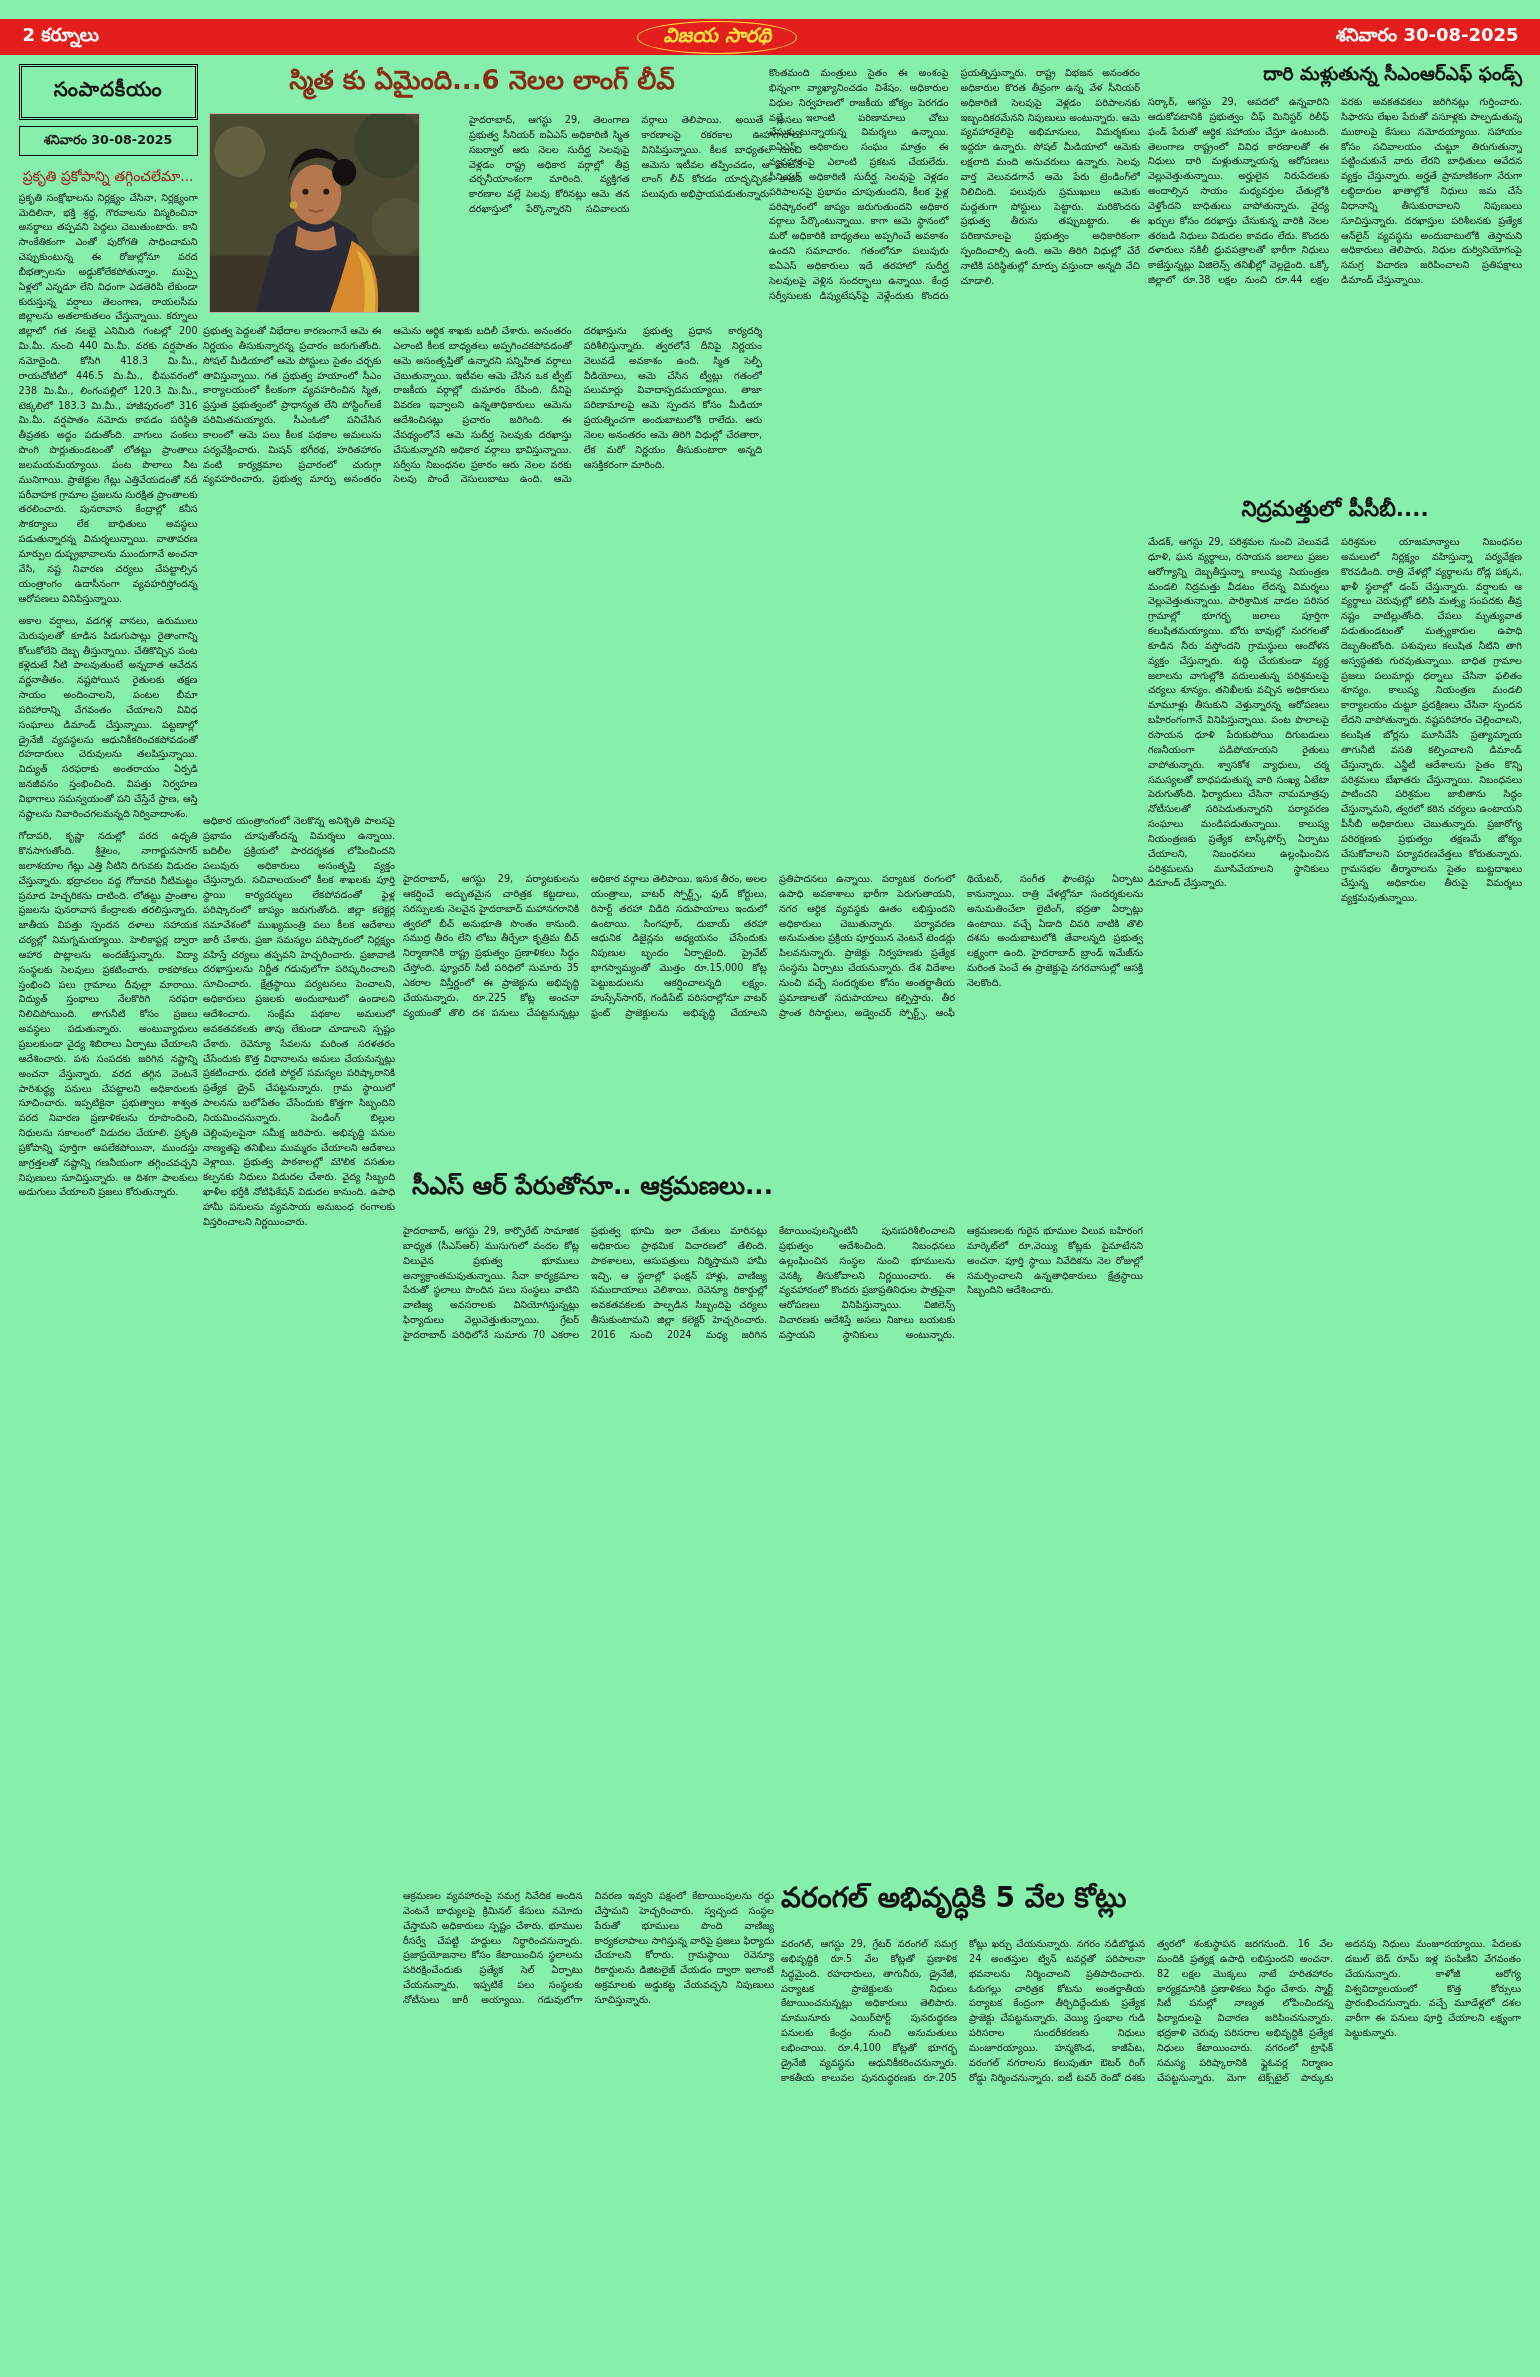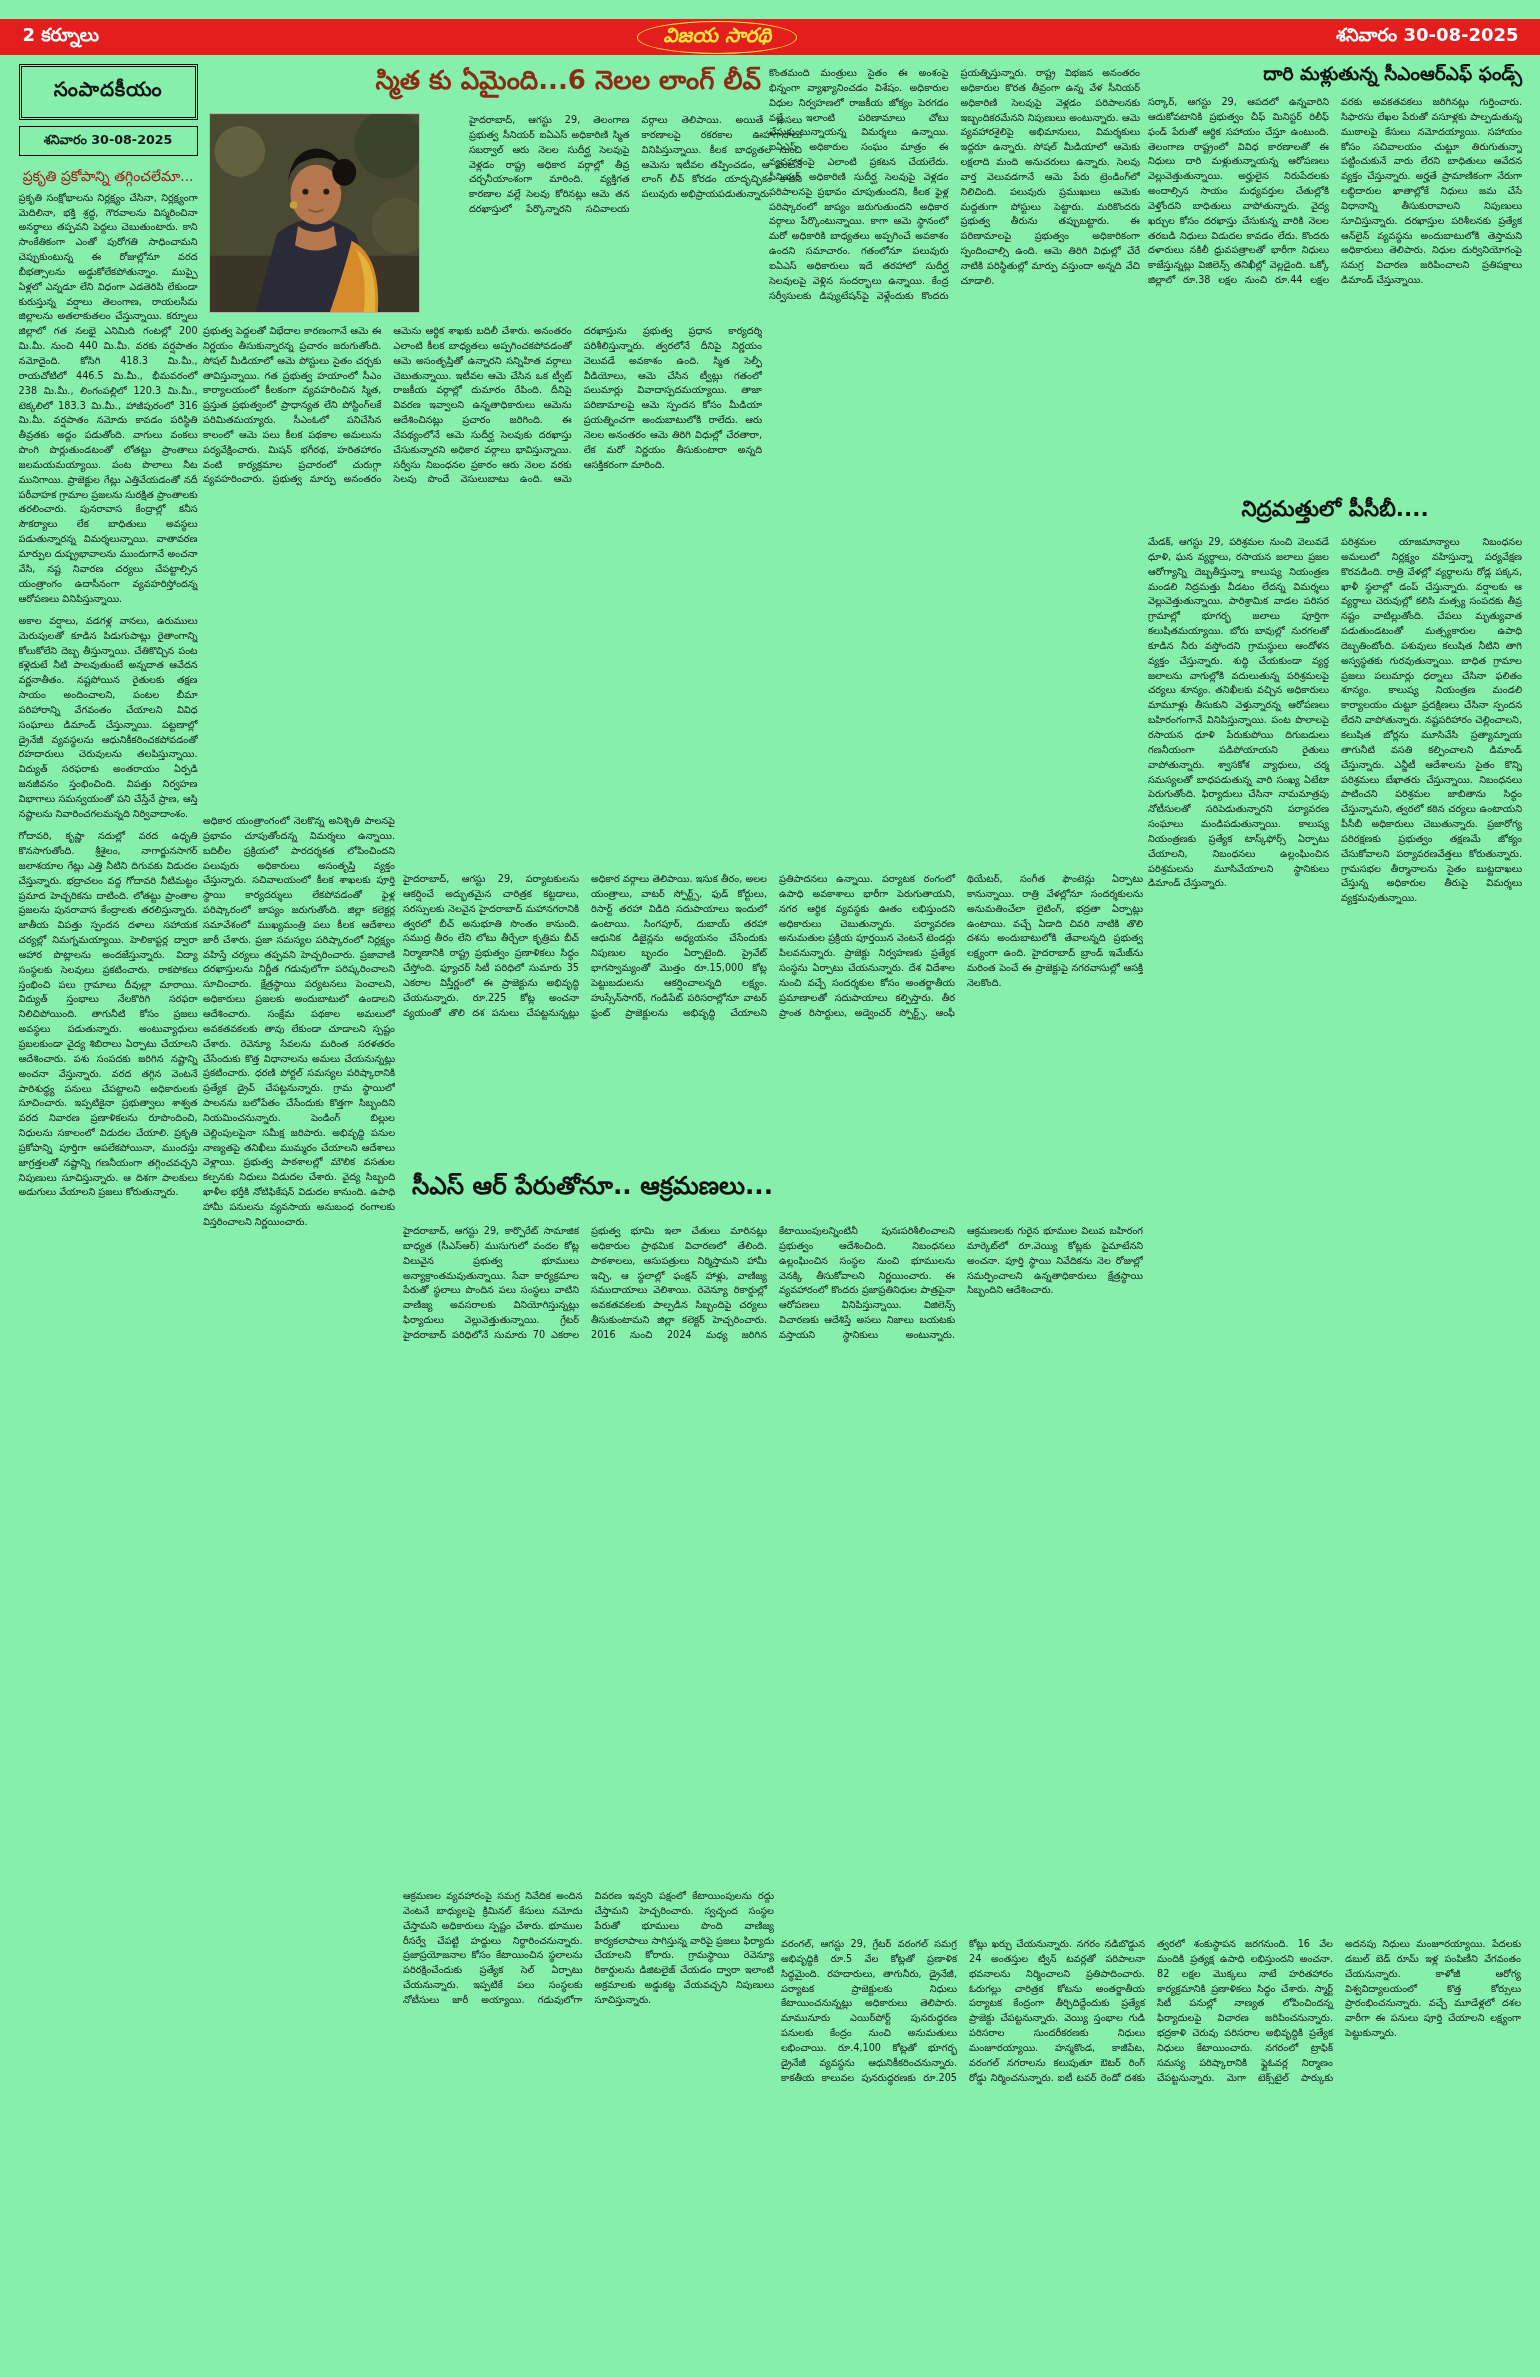--- a/index.html
+++ b/index.html
@@ -34,21 +34,21 @@
     border:3px double #000;padding:10.4px 3px;text-align:center;
     font-family:"DejaVu Serif",serif;font-weight:bold;font-size:20px;letter-spacing:0.7px;
   }
   .ed-date{
     border:1.5px solid #000;margin-top:6px;padding:5.2px 3px;text-align:center;
     font-weight:bold;font-size:12.7px;
   }
   .ed-headline{color:#a31515;font-size:14px;font-weight:normal;margin:10.4px 0 6px 0;line-height:1.3;text-align:center;}
   .ed-body{height:2065px;}
   
-  .smitha-headline{left:203px;top:66px;width:558px;font-size:26px;color:#8c2b15;text-align:right;}
+  .smitha-headline{left:203px;top:66px;width:558px;font-size:26px;color:#8c2b15;}
   .smitha-photo{left:209px;top:113px;width:211px;height:200px;border:0.7px solid #b9b2a4;overflow:hidden;}
   .smitha-photo svg{display:block;}
   .smitha-a{left:429px;top:113px;width:333px;height:200px;margin-left:40px;}
   .smitha-b{left:203px;top:324px;width:559px;height:481px;}
   .smitha-c{left:769px;top:66px;width:371px;height:739px;}
   .long-col{left:203px;top:814px;width:192px;height:1536px;}
   
   .beach-headline{left:406px;top:810px;width:537px;font-size:34px;word-spacing:28px;}
   .beach-body{left:403px;top:872px;width:740px;height:291px;}
   
@@ -113,20 +113,21 @@
   <div class="block body-text cols-3 smitha-b">ప్రభుత్వ పెద్దలతో విభేదాల కారణంగానే ఆమె ఈ నిర్ణయం తీసుకున్నారన్న ప్రచారం జరుగుతోంది. సోషల్ మీడియాలో ఆమె పోస్టులు సైతం చర్చకు తావిస్తున్నాయి. గత ప్రభుత్వ హయాంలో సీఎం కార్యాలయంలో కీలకంగా వ్యవహరించిన స్మిత, ప్రస్తుత ప్రభుత్వంలో ప్రాధాన్యత లేని పోస్టింగ్‌లకే పరిమితమయ్యారు. సీఎంఓలో పనిచేసిన కాలంలో ఆమె పలు కీలక పథకాల అమలును పర్యవేక్షించారు. మిషన్ భగీరథ, హరితహారం వంటి కార్యక్రమాల ప్రచారంలో చురుగ్గా వ్యవహరించారు. ప్రభుత్వ మార్పు అనంతరం ఆమెను ఆర్థిక శాఖకు బదిలీ చేశారు. అనంతరం ఎలాంటి కీలక బాధ్యతలు అప్పగించకపోవడంతో ఆమె అసంతృప్తితో ఉన్నారని సన్నిహిత వర్గాలు చెబుతున్నాయి. ఇటీవల ఆమె చేసిన ఒక ట్వీట్ రాజకీయ వర్గాల్లో దుమారం రేపింది. దీనిపై వివరణ ఇవ్వాలని ఉన్నతాధికారులు ఆమెను ఆదేశించినట్లు ప్రచారం జరిగింది. ఈ నేపథ్యంలోనే ఆమె సుదీర్ఘ సెలవుకు దరఖాస్తు చేసుకున్నారని అధికార వర్గాలు భావిస్తున్నాయి. సర్వీసు నిబంధనల ప్రకారం ఆరు నెలల వరకు సెలవు పొందే వెసులుబాటు ఉంది. ఆమె దరఖాస్తును ప్రభుత్వ ప్రధాన కార్యదర్శి పరిశీలిస్తున్నారు. త్వరలోనే దీనిపై నిర్ణయం వెలువడే అవకాశం ఉంది. స్మిత సెల్ఫీ వీడియోలు, ఆమె చేసిన ట్వీట్లు గతంలో పలుమార్లు వివాదాస్పదమయ్యాయి. తాజా పరిణామాలపై ఆమె స్పందన కోసం మీడియా ప్రయత్నించగా అందుబాటులోకి రాలేదు. ఆరు నెలల అనంతరం ఆమె తిరిగి విధుల్లో చేరతారా, లేక మరో నిర్ణయం తీసుకుంటారా అన్నది ఆసక్తికరంగా మారింది.</div>
   <div class="block body-text cols-2 smitha-c">కొంతమంది మంత్రులు సైతం ఈ అంశంపై భిన్నంగా వ్యాఖ్యానించడం విశేషం. అధికారుల విధుల నిర్వహణలో రాజకీయ జోక్యం పెరగడం వల్లే ఇలాంటి పరిణామాలు చోటు చేసుకుంటున్నాయన్న విమర్శలు ఉన్నాయి. ఐఏఎస్ అధికారుల సంఘం మాత్రం ఈ వ్యవహారంపై ఎలాంటి ప్రకటన చేయలేదు. సీనియర్ అధికారిణి సుదీర్ఘ సెలవుపై వెళ్లడం పరిపాలనపై ప్రభావం చూపుతుందని, కీలక ఫైళ్ల పరిష్కారంలో జాప్యం జరుగుతుందని అధికార వర్గాలు పేర్కొంటున్నాయి. కాగా ఆమె స్థానంలో మరో అధికారికి బాధ్యతలు అప్పగించే అవకాశం ఉందని సమాచారం. గతంలోనూ పలువురు ఐఏఎస్ అధికారులు ఇదే తరహాలో సుదీర్ఘ సెలవులపై వెళ్లిన సందర్భాలు ఉన్నాయి. కేంద్ర సర్వీసులకు డిప్యుటేషన్‌పై వెళ్లేందుకు కొందరు ప్రయత్నిస్తున్నారు. రాష్ట్ర విభజన అనంతరం అధికారుల కొరత తీవ్రంగా ఉన్న వేళ సీనియర్ అధికారిణి సెలవుపై వెళ్లడం పరిపాలనకు ఇబ్బందికరమేనని నిపుణులు అంటున్నారు. ఆమె వ్యవహారశైలిపై అభిమానులు, విమర్శకులు ఇద్దరూ ఉన్నారు. సోషల్ మీడియాలో ఆమెకు లక్షలాది మంది అనుచరులు ఉన్నారు. సెలవు వార్త వెలువడగానే ఆమె పేరు ట్రెండింగ్‌లో నిలిచింది. పలువురు ప్రముఖులు ఆమెకు మద్దతుగా పోస్టులు పెట్టారు. మరికొందరు ప్రభుత్వ తీరును తప్పుబట్టారు. ఈ పరిణామాలపై ప్రభుత్వం అధికారికంగా స్పందించాల్సి ఉంది. ఆమె తిరిగి విధుల్లో చేరే నాటికి పరిస్థితుల్లో మార్పు వస్తుందా అన్నది వేచి చూడాలి.</div>
   <div class="block body-text long-col">అధికార యంత్రాంగంలో నెలకొన్న అనిశ్చితి పాలనపై ప్రభావం చూపుతోందన్న విమర్శలు ఉన్నాయి. బదిలీల ప్రక్రియలో పారదర్శకత లోపించిందని పలువురు అధికారులు అసంతృప్తి వ్యక్తం చేస్తున్నారు. సచివాలయంలో కీలక శాఖలకు పూర్తి స్థాయి కార్యదర్శులు లేకపోవడంతో ఫైళ్ల పరిష్కారంలో జాప్యం జరుగుతోంది. జిల్లా కలెక్టర్ల సమావేశంలో ముఖ్యమంత్రి పలు కీలక ఆదేశాలు జారీ చేశారు. ప్రజా సమస్యల పరిష్కారంలో నిర్లక్ష్యం వహిస్తే చర్యలు తప్పవని హెచ్చరించారు. ప్రజావాణి దరఖాస్తులను నిర్ణీత గడువులోగా పరిష్కరించాలని సూచించారు. క్షేత్రస్థాయి పర్యటనలు పెంచాలని, అధికారులు ప్రజలకు అందుబాటులో ఉండాలని ఆదేశించారు. సంక్షేమ పథకాల అమలులో అవకతవకలకు తావు లేకుండా చూడాలని స్పష్టం చేశారు. రెవెన్యూ సేవలను మరింత సరళతరం చేసేందుకు కొత్త విధానాలను అమలు చేయనున్నట్లు ప్రకటించారు. ధరణి పోర్టల్ సమస్యల పరిష్కారానికి ప్రత్యేక డ్రైవ్ చేపట్టనున్నారు. గ్రామ స్థాయిలో పాలనను బలోపేతం చేసేందుకు కొత్తగా సిబ్బందిని నియమించనున్నారు. పెండింగ్ బిల్లుల చెల్లింపులపైనా సమీక్ష జరిపారు. అభివృద్ధి పనుల నాణ్యతపై తనిఖీలు ముమ్మరం చేయాలని ఆదేశాలు వెళ్లాయి. ప్రభుత్వ పాఠశాలల్లో మౌలిక వసతుల కల్పనకు నిధులు విడుదల చేశారు. వైద్య సిబ్బంది ఖాళీల భర్తీకి నోటిఫికేషన్ విడుదల కానుంది. ఉపాధి హామీ పనులను వ్యవసాయ అనుబంధ రంగాలకు విస్తరించాలని నిర్ణయించారు.</div>
 
   <div class="block body-text cols-4 beach-body">హైదరాబాద్, ఆగస్టు 29, పర్యాటకులను ఆకర్షించే అద్భుతమైన చారిత్రక కట్టడాలు, సరస్సులకు నెలవైన హైదరాబాద్ మహానగరానికి త్వరలో బీచ్ అనుభూతి సొంతం కానుంది. సముద్ర తీరం లేని లోటు తీర్చేలా కృత్రిమ బీచ్ నిర్మాణానికి రాష్ట్ర ప్రభుత్వం ప్రణాళికలు సిద్ధం చేస్తోంది. ఫ్యూచర్ సిటీ పరిధిలో సుమారు 35 ఎకరాల విస్తీర్ణంలో ఈ ప్రాజెక్టును అభివృద్ధి చేయనున్నారు. రూ.225 కోట్ల అంచనా వ్యయంతో తొలి దశ పనులు చేపట్టనున్నట్లు అధికార వర్గాలు తెలిపాయి. ఇసుక తీరం, అలల యంత్రాలు, వాటర్ స్పోర్ట్స్, ఫుడ్ కోర్టులు, రిసార్ట్ తరహా విడిది సదుపాయాలు ఇందులో ఉంటాయి. సింగపూర్, దుబాయ్ తరహా ఆధునిక డిజైన్లను అధ్యయనం చేసేందుకు నిపుణుల బృందం ఏర్పాటైంది. ప్రైవేట్ భాగస్వామ్యంతో మొత్తం రూ.15,000 కోట్ల పెట్టుబడులను ఆకర్షించాలన్నది లక్ష్యం. హుస్సేన్‌సాగర్, గండిపేట్ పరిసరాల్లోనూ వాటర్ ఫ్రంట్ ప్రాజెక్టులను అభివృద్ధి చేయాలని ప్రతిపాదనలు ఉన్నాయి. పర్యాటక రంగంలో ఉపాధి అవకాశాలు భారీగా పెరుగుతాయని, నగర ఆర్థిక వ్యవస్థకు ఊతం లభిస్తుందని అధికారులు చెబుతున్నారు. పర్యావరణ అనుమతుల ప్రక్రియ పూర్తయిన వెంటనే టెండర్లు పిలవనున్నారు. ప్రాజెక్టు నిర్వహణకు ప్రత్యేక సంస్థను ఏర్పాటు చేయనున్నారు. దేశ విదేశాల నుంచి వచ్చే సందర్శకుల కోసం అంతర్జాతీయ ప్రమాణాలతో సదుపాయాలు కల్పిస్తారు. తీర ప్రాంత రిసార్టులు, అడ్వెంచర్ స్పోర్ట్స్, ఆంఫీ థియేటర్, సంగీత ఫౌంటెన్లు ఏర్పాటు కానున్నాయి. రాత్రి వేళల్లోనూ సందర్శకులను అనుమతించేలా లైటింగ్, భద్రతా ఏర్పాట్లు ఉంటాయి. వచ్చే ఏడాది చివరి నాటికి తొలి దశను అందుబాటులోకి తేవాలన్నది ప్రభుత్వ లక్ష్యంగా ఉంది. హైదరాబాద్ బ్రాండ్ ఇమేజ్‌ను మరింత పెంచే ఈ ప్రాజెక్టుపై నగరవాసుల్లో ఆసక్తి నెలకొంది.</div>
 
   <h1 class="block headline csr-headline">సీఎస్ ఆర్ పేరుతోనూ.. ఆక్రమణలు...</h1>
   <div class="block body-text cols-4 csr-body1">హైదరాబాద్, ఆగస్టు 29, కార్పొరేట్ సామాజిక బాధ్యత (సీఎస్ఆర్) ముసుగులో వందల కోట్ల విలువైన ప్రభుత్వ భూములు అన్యాక్రాంతమవుతున్నాయి. సేవా కార్యక్రమాల పేరుతో స్థలాలు పొందిన పలు సంస్థలు వాటిని వాణిజ్య అవసరాలకు వినియోగిస్తున్నట్లు ఫిర్యాదులు వెల్లువెత్తుతున్నాయి. గ్రేటర్ హైదరాబాద్ పరిధిలోనే సుమారు 70 ఎకరాల ప్రభుత్వ భూమి ఇలా చేతులు మారినట్లు అధికారుల ప్రాథమిక విచారణలో తేలింది. పాఠశాలలు, ఆసుపత్రులు నిర్మిస్తామని హామీ ఇచ్చి, ఆ స్థలాల్లో ఫంక్షన్ హాళ్లు, వాణిజ్య సముదాయాలు వెలిశాయి. రెవెన్యూ రికార్డుల్లో అవకతవకలకు పాల్పడిన సిబ్బందిపై చర్యలు తీసుకుంటామని జిల్లా కలెక్టర్ హెచ్చరించారు. 2016 నుంచి 2024 మధ్య జరిగిన కేటాయింపులన్నింటినీ పునఃపరిశీలించాలని ప్రభుత్వం ఆదేశించింది. నిబంధనలు ఉల్లంఘించిన సంస్థల నుంచి భూములను వెనక్కి తీసుకోవాలని నిర్ణయించారు. ఈ వ్యవహారంలో కొందరు ప్రజాప్రతినిధుల పాత్రపైనా ఆరోపణలు వినిపిస్తున్నాయి. విజిలెన్స్ విచారణకు ఆదేశిస్తే అసలు నిజాలు బయటకు వస్తాయని స్థానికులు అంటున్నారు. ఆక్రమణలకు గురైన భూముల విలువ బహిరంగ మార్కెట్‌లో రూ.వెయ్యి కోట్లకు పైమాటేనని అంచనా. పూర్తి స్థాయి నివేదికను నెల రోజుల్లో సమర్పించాలని ఉన్నతాధికారులు క్షేత్రస్థాయి సిబ్బందిని ఆదేశించారు.</div>
   <div class="block body-text cols-2 csr-body2">ఆక్రమణల వ్యవహారంపై సమగ్ర నివేదిక అందిన వెంటనే బాధ్యులపై క్రిమినల్ కేసులు నమోదు చేస్తామని అధికారులు స్పష్టం చేశారు. భూముల రీసర్వే చేపట్టి హద్దులు నిర్ధారించనున్నారు. ప్రజాప్రయోజనాల కోసం కేటాయించిన స్థలాలను పరిరక్షించేందుకు ప్రత్యేక సెల్ ఏర్పాటు చేయనున్నారు. ఇప్పటికే పలు సంస్థలకు నోటీసులు జారీ అయ్యాయి. గడువులోగా వివరణ ఇవ్వని పక్షంలో కేటాయింపులను రద్దు చేస్తామని హెచ్చరించారు. స్వచ్ఛంద సంస్థల పేరుతో భూములు పొంది వాణిజ్య కార్యకలాపాలు సాగిస్తున్న వారిపై ప్రజలు ఫిర్యాదు చేయాలని కోరారు. గ్రామస్థాయి రెవెన్యూ రికార్డులను డిజిటలైజ్ చేయడం ద్వారా ఇలాంటి అక్రమాలకు అడ్డుకట్ట వేయవచ్చని నిపుణులు సూచిస్తున్నారు.</div>
 
+  <h1 class="block headline warangal-headline">వరంగల్ అభివృద్ధికి 5 వేల కోట్లు</h1>
   <div class="block body-text cols-4 warangal-body">వరంగల్, ఆగస్టు 29, గ్రేటర్ వరంగల్ సమగ్ర అభివృద్ధికి రూ.5 వేల కోట్లతో ప్రణాళిక సిద్ధమైంది. రహదారులు, తాగునీరు, డ్రైనేజీ, పర్యాటక ప్రాజెక్టులకు నిధులు కేటాయించనున్నట్లు అధికారులు తెలిపారు. మామునూరు ఎయిర్‌పోర్ట్ పునరుద్ధరణ పనులకు కేంద్రం నుంచి అనుమతులు లభించాయి. రూ.4,100 కోట్లతో భూగర్భ డ్రైనేజీ వ్యవస్థను ఆధునికీకరించనున్నారు. కాకతీయ కాలువల పునరుద్ధరణకు రూ.205 కోట్లు ఖర్చు చేయనున్నారు. నగరం నడిబొడ్డున 24 అంతస్తుల ట్విన్ టవర్లతో పరిపాలనా భవనాలను నిర్మించాలని ప్రతిపాదించారు. ఓరుగల్లు చారిత్రక కోటను అంతర్జాతీయ పర్యాటక కేంద్రంగా తీర్చిదిద్దేందుకు ప్రత్యేక ప్రాజెక్టు చేపట్టనున్నారు. వెయ్యి స్తంభాల గుడి పరిసరాల సుందరీకరణకు నిధులు మంజూరయ్యాయి. హన్మకొండ, కాజీపేట, వరంగల్ నగరాలను కలుపుతూ ఔటర్ రింగ్ రోడ్డు నిర్మించనున్నారు. ఐటీ టవర్ రెండో దశకు త్వరలో శంకుస్థాపన జరగనుంది. 16 వేల మందికి ప్రత్యక్ష ఉపాధి లభిస్తుందని అంచనా. 82 లక్షల మొక్కలు నాటే హరితహారం కార్యక్రమానికి ప్రణాళికలు సిద్ధం చేశారు. స్మార్ట్ సిటీ పనుల్లో నాణ్యత లోపించిందన్న ఫిర్యాదులపై విచారణ జరిపించనున్నారు. భద్రకాళి చెరువు పరిసరాల అభివృద్ధికి ప్రత్యేక నిధులు కేటాయించారు. నగరంలో ట్రాఫిక్ సమస్య పరిష్కారానికి ఫ్లైఓవర్ల నిర్మాణం చేపట్టనున్నారు. మెగా టెక్స్‌టైల్ పార్కుకు అదనపు నిధులు మంజూరయ్యాయి. పేదలకు డబుల్ బెడ్ రూమ్ ఇళ్ల పంపిణీని వేగవంతం చేయనున్నారు. కాళోజీ ఆరోగ్య విశ్వవిద్యాలయంలో కొత్త కోర్సులు ప్రారంభించనున్నారు. వచ్చే మూడేళ్లలో దశల వారీగా ఈ పనులు పూర్తి చేయాలని లక్ష్యంగా పెట్టుకున్నారు.</div>
 
   <h1 class="block headline cmrf-headline">దారి మళ్లుతున్న సీఎంఆర్ఎఫ్ ఫండ్స్</h1>
   <div class="block body-text cols-2 cmrf-body">సర్కార్, ఆగస్టు 29, ఆపదలో ఉన్నవారిని ఆదుకోవటానికి ప్రభుత్వం చీఫ్ మినిస్టర్ రిలీఫ్ ఫండ్ పేరుతో ఆర్థిక సహాయం చేస్తూ ఉంటుంది. తెలంగాణ రాష్ట్రంలో వివిధ కారణాలతో ఈ నిధులు దారి మళ్లుతున్నాయన్న ఆరోపణలు వెల్లువెత్తుతున్నాయి. అర్హులైన నిరుపేదలకు అందాల్సిన సాయం మధ్యవర్తుల చేతుల్లోకి వెళ్తోందని బాధితులు వాపోతున్నారు. వైద్య ఖర్చుల కోసం దరఖాస్తు చేసుకున్న వారికి నెలల తరబడి నిధులు విడుదల కావడం లేదు. కొందరు దళారులు నకిలీ ధ్రువపత్రాలతో భారీగా నిధులు కాజేస్తున్నట్లు విజిలెన్స్ తనిఖీల్లో వెల్లడైంది. ఒక్కో జిల్లాలో రూ.38 లక్షల నుంచి రూ.44 లక్షల వరకు అవకతవకలు జరిగినట్లు గుర్తించారు. సిఫారసు లేఖల పేరుతో వసూళ్లకు పాల్పడుతున్న ముఠాలపై కేసులు నమోదయ్యాయి. సహాయం కోసం సచివాలయం చుట్టూ తిరుగుతున్నా పట్టించుకునే వారు లేరని బాధితులు ఆవేదన వ్యక్తం చేస్తున్నారు. అర్హతే ప్రామాణికంగా నేరుగా లబ్ధిదారుల ఖాతాల్లోకే నిధులు జమ చేసే విధానాన్ని తీసుకురావాలని నిపుణులు సూచిస్తున్నారు. దరఖాస్తుల పరిశీలనకు ప్రత్యేక ఆన్‌లైన్ వ్యవస్థను అందుబాటులోకి తెస్తామని అధికారులు తెలిపారు. నిధుల దుర్వినియోగంపై సమగ్ర విచారణ జరిపించాలని ప్రతిపక్షాలు డిమాండ్ చేస్తున్నాయి.</div>
 
   <h1 class="block headline pcb-headline">నిద్రమత్తులో పీసీబీ....</h1>
   <div class="block body-text cols-2 pcb-body">
     <p>మేడక్, ఆగస్టు 29, పరిశ్రమల నుంచి వెలువడే ధూళి, ఘన వ్యర్థాలు, రసాయన జలాలు ప్రజల ఆరోగ్యాన్ని దెబ్బతీస్తున్నా కాలుష్య నియంత్రణ మండలి నిద్రమత్తు వీడటం లేదన్న విమర్శలు వెల్లువెత్తుతున్నాయి. పారిశ్రామిక వాడల పరిసర గ్రామాల్లో భూగర్భ జలాలు పూర్తిగా కలుషితమయ్యాయి. బోరు బావుల్లో నురగలతో కూడిన నీరు వస్తోందని గ్రామస్థులు ఆందోళన వ్యక్తం చేస్తున్నారు. శుద్ధి చేయకుండా వ్యర్థ జలాలను వాగుల్లోకి వదులుతున్న పరిశ్రమలపై చర్యలు శూన్యం. తనిఖీలకు వచ్చిన అధికారులు మామూళ్లు తీసుకుని వెళ్తున్నారన్న ఆరోపణలు బహిరంగంగానే వినిపిస్తున్నాయి. పంట పొలాలపై రసాయన ధూళి పేరుకుపోయి దిగుబడులు గణనీయంగా పడిపోయాయని రైతులు వాపోతున్నారు. శ్వాసకోశ వ్యాధులు, చర్మ సమస్యలతో బాధపడుతున్న వారి సంఖ్య ఏటేటా పెరుగుతోంది. ఫిర్యాదులు చేసినా నామమాత్రపు నోటీసులతో సరిపెడుతున్నారని పర్యావరణ సంఘాలు మండిపడుతున్నాయి. కాలుష్య నియంత్రణకు ప్రత్యేక టాస్క్‌ఫోర్స్ ఏర్పాటు చేయాలని, నిబంధనలు ఉల్లంఘించిన పరిశ్రమలను మూసివేయాలని స్థానికులు డిమాండ్ చేస్తున్నారు.</p>
     <p>పరిశ్రమల యాజమాన్యాలు నిబంధనల అమలులో నిర్లక్ష్యం వహిస్తున్నా పర్యవేక్షణ కొరవడింది. రాత్రి వేళల్లో వ్యర్థాలను రోడ్ల పక్కన, ఖాళీ స్థలాల్లో డంప్ చేస్తున్నారు. వర్షాలకు ఆ వ్యర్థాలు చెరువుల్లో కలిసి మత్స్య సంపదకు తీవ్ర నష్టం వాటిల్లుతోంది. చేపలు మృత్యువాత పడుతుండటంతో మత్స్యకారుల ఉపాధి దెబ్బతింటోంది. పశువులు కలుషిత నీటిని తాగి అస్వస్థతకు గురవుతున్నాయి. బాధిత గ్రామాల ప్రజలు పలుమార్లు ధర్నాలు చేసినా ఫలితం శూన్యం. కాలుష్య నియంత్రణ మండలి కార్యాలయం చుట్టూ ప్రదక్షిణలు చేసినా స్పందన లేదని వాపోతున్నారు. నష్టపరిహారం చెల్లించాలని, కలుషిత బోర్లను మూసివేసి ప్రత్యామ్నాయ తాగునీటి వసతి కల్పించాలని డిమాండ్ చేస్తున్నారు. ఎన్జీటీ ఆదేశాలను సైతం కొన్ని పరిశ్రమలు బేఖాతరు చేస్తున్నాయి. నిబంధనలు పాటించని పరిశ్రమల జాబితాను సిద్ధం చేస్తున్నామని, త్వరలో కఠిన చర్యలు ఉంటాయని పీసీబీ అధికారులు చెబుతున్నారు. ప్రజారోగ్య పరిరక్షణకు ప్రభుత్వం తక్షణమే జోక్యం చేసుకోవాలని పర్యావరణవేత్తలు కోరుతున్నారు. గ్రామసభల తీర్మానాలను సైతం బుట్టదాఖలు చేస్తున్న అధికారుల తీరుపై విమర్శలు వ్యక్తమవుతున్నాయి.</p>
   </div>

